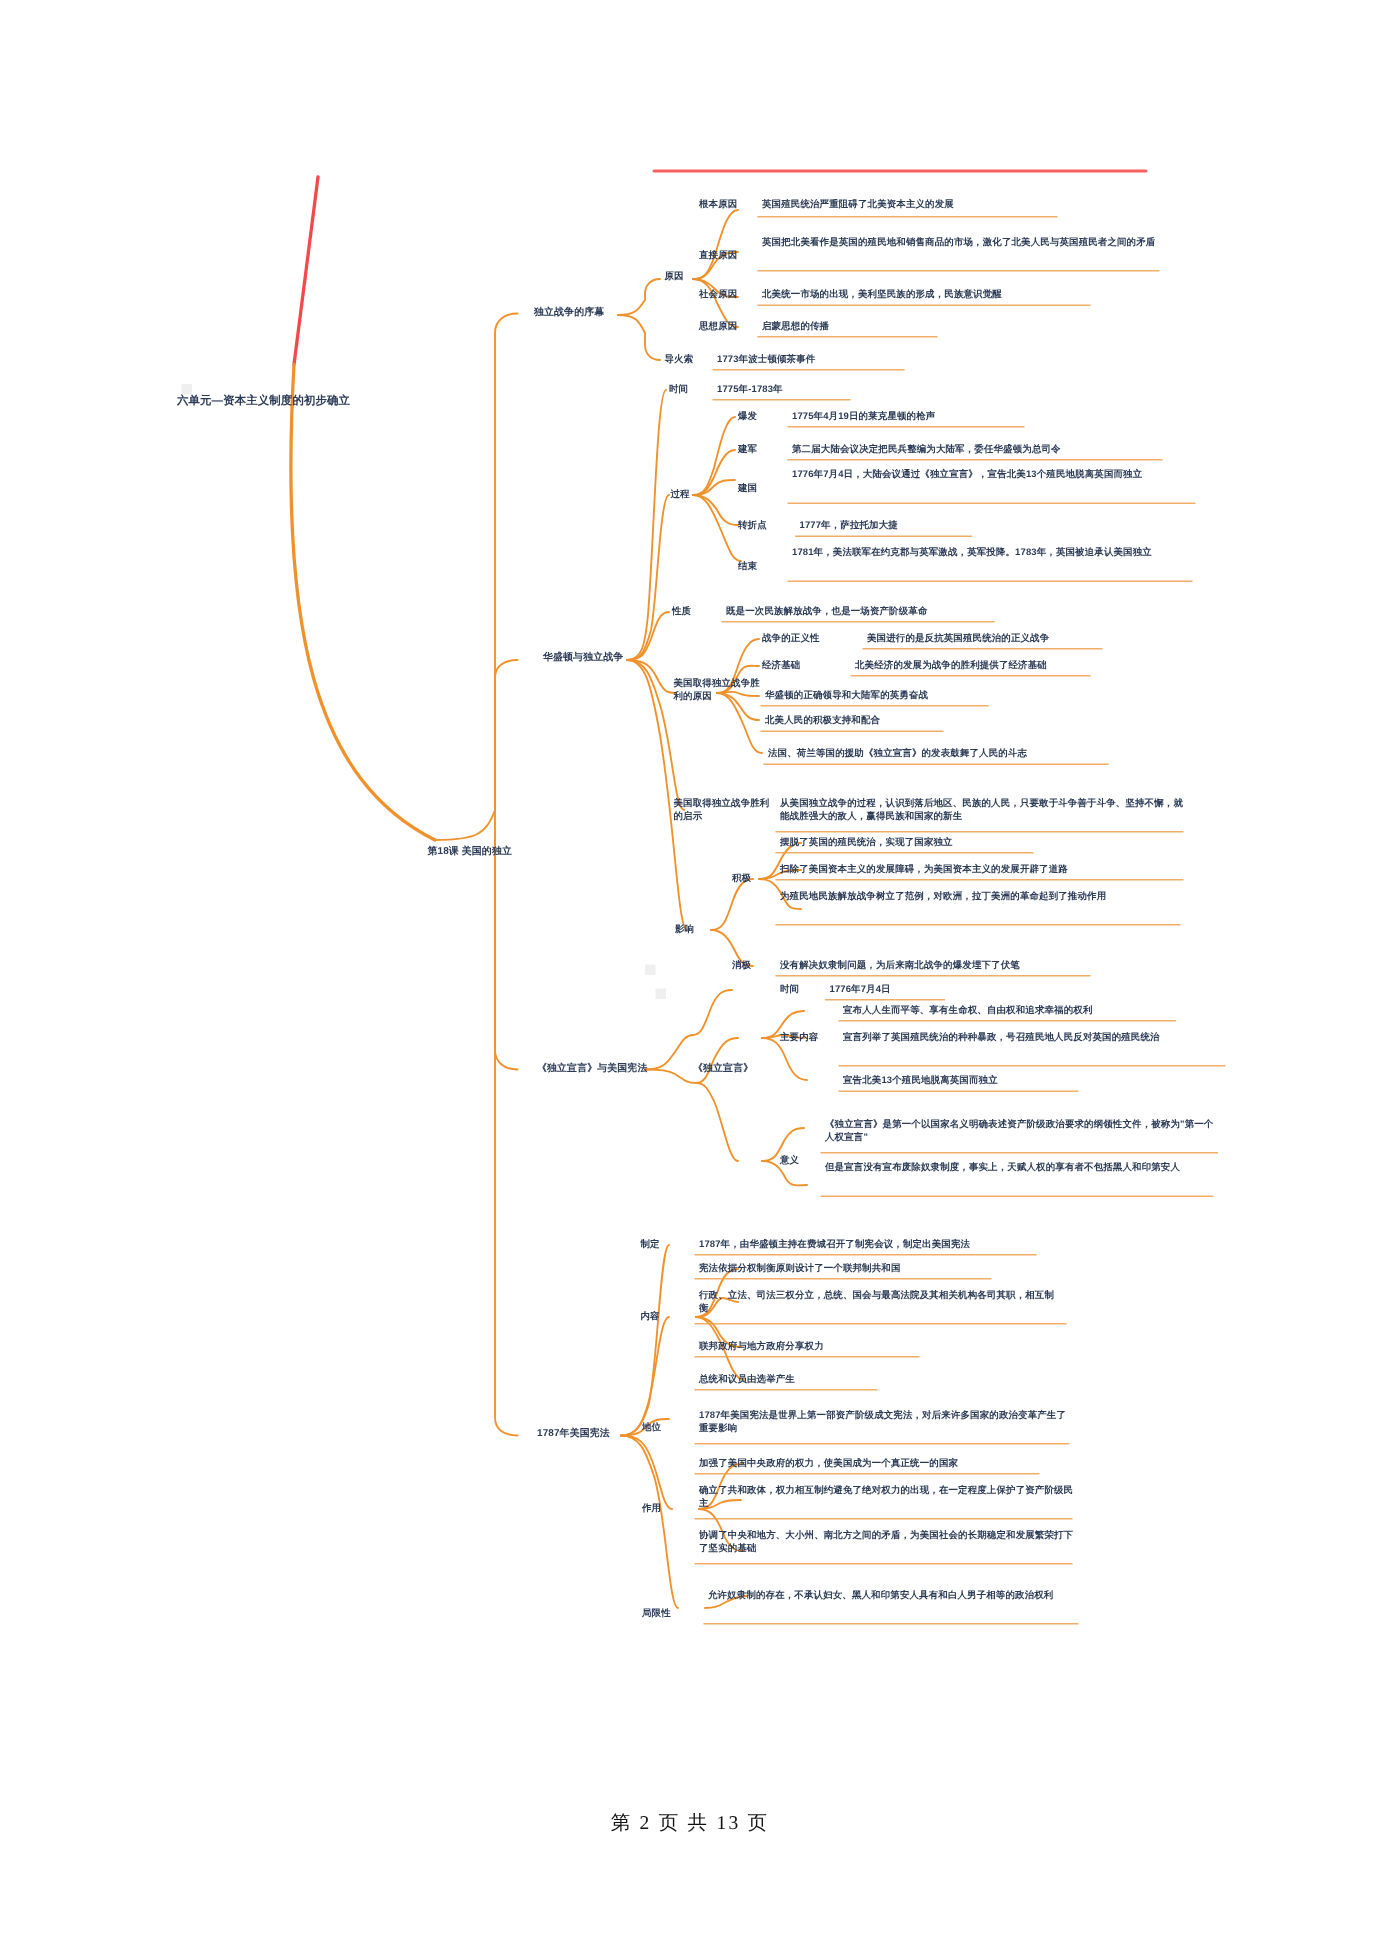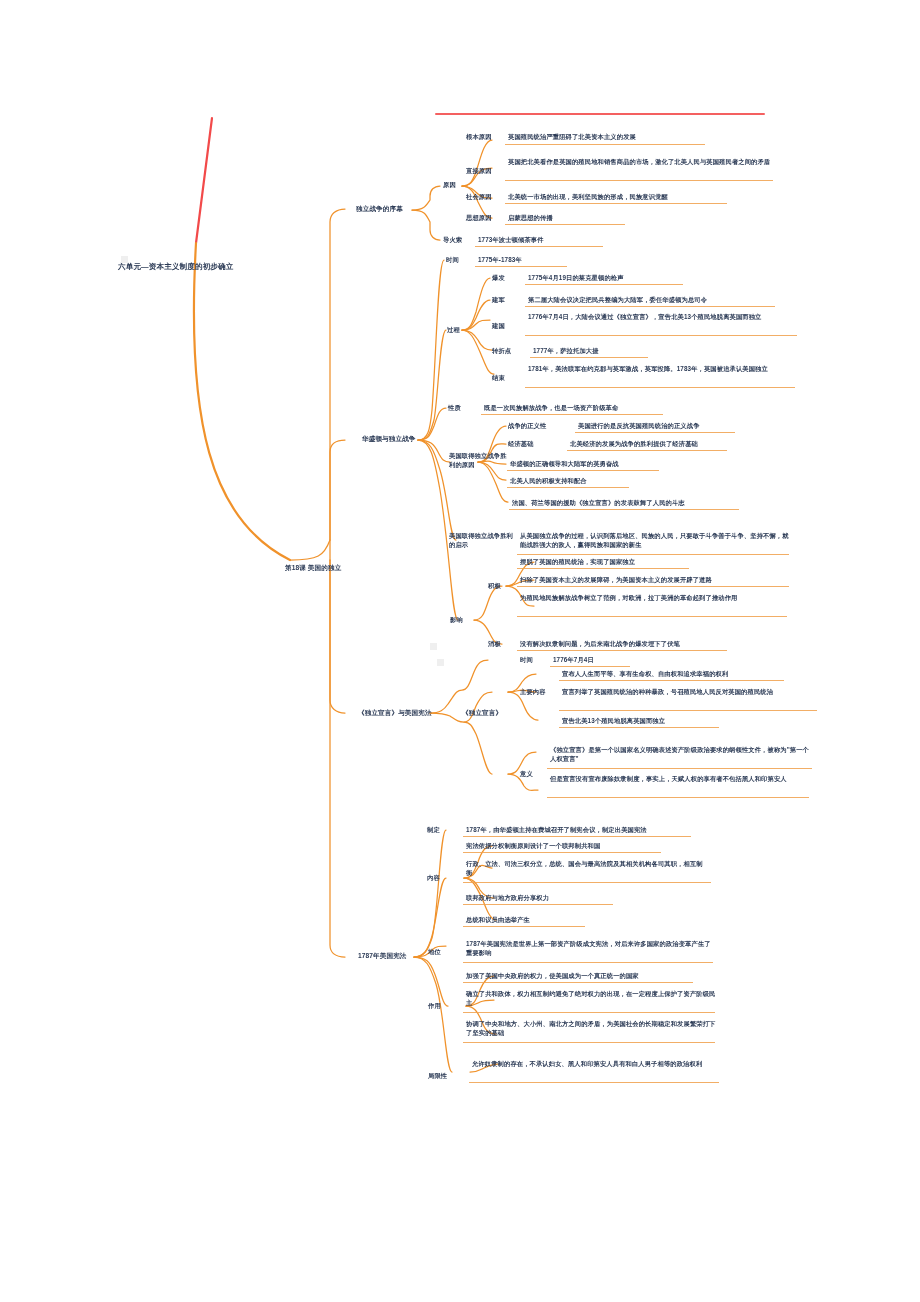--- a/index.html
+++ b/index.html
@@ -270,13 +270,14 @@
   <div class="underline" style="left:463px;top:1042px;width:252px;"></div>
 
   <div class="node" style="left:428px;top:1072px;width:34px;">局限性</div>
   <div class="node wrap" style="left:472px;top:1060px;width:248px;">允许奴隶制的存在，不承认妇女、黑人和印第安人具有和白人男子相等的政治权利</div>
   <div class="underline" style="left:469px;top:1082px;width:250px;"></div>
 
   <div class="watermark" style="left:121px;top:256px;"></div>
   <div class="watermark" style="left:430px;top:643px;"></div>
   <div class="watermark" style="left:437px;top:659px;"></div>
 
+  <div class="footer" style="top:1206px;">第 2 页  共 13 页</div>
 </div>
 
 </body></html>

